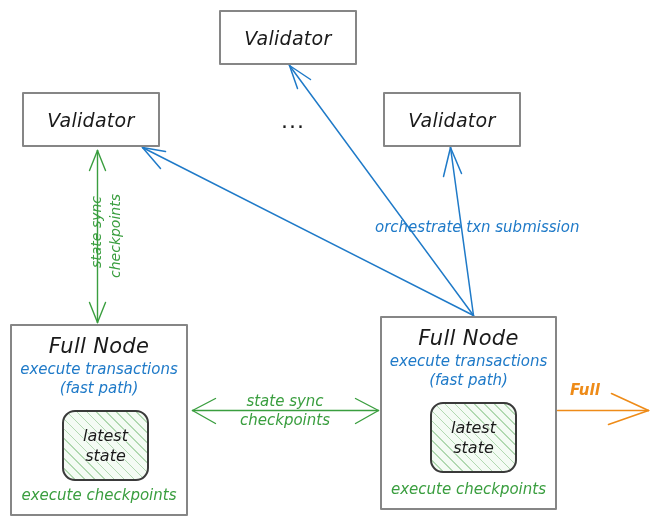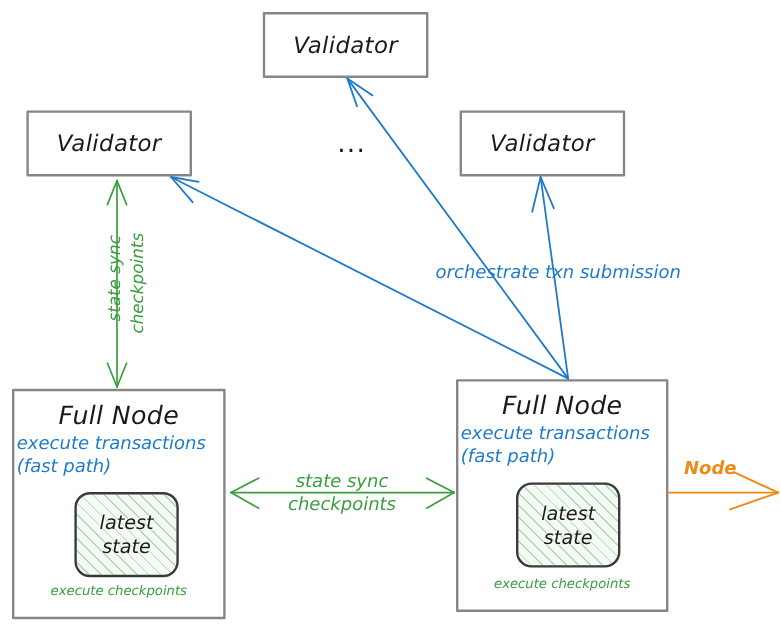--- a/index.html
+++ b/index.html
@@ -29,31 +29,31 @@
   .validator .box-title{
     top:50%;transform:translateY(-50%);
     font-size:19px;
   }
   .fullnode .box-title{
     top:8px;
     font-size:21px;
   }
   .fn-blue{
     position:absolute;left:2px;right:2px;
-    text-align:left;
+    text-align:center;
     color:#1f7ac8;
     font-size:15px;
     font-style:italic;
     line-height:19px;
   }
   .fn-green{
     position:absolute;left:0;right:0;
     text-align:center;
     color:#3a9e3f;
-    font-size:11px;
+    font-size:15px;
     font-style:italic;
   }
 
   
   .state-box{
     position:absolute;
     box-sizing:border-box;
     border:2px solid #3a3a3a;
     border-radius:13px;
     background-color:#f4fbf4;
@@ -166,28 +166,28 @@
 
   <div class="box validator" style="left:383px;top:92px;width:138px;height:55px;">
     <div class="box-title">Validator</div>
   </div>
 
   <div class="ellipsis" style="left:281px;top:110px;">...</div>
 
   <div class="vert-label" style="left:88px;top:268px;">state sync</div>
   <div class="vert-label" style="left:107px;top:278px;">checkpoints</div>
 
-  <div class="label blue" style="left:363px;top:218px;font-size:15px;text-align:center;">orchestrate txn submission</div>
+  <div class="label blue" style="left:375px;top:218px;font-size:15px;text-align:center;">orchestrate txn submission</div>
 
   <div style="position:absolute;left:225px;top:392px;width:120px;text-align:center;">
     <div class="label green" style="position:static;font-size:15px;line-height:19px;">state sync</div>
     <div class="label green" style="position:static;font-size:15px;line-height:19px;">checkpoints</div>
   </div>
 
-  <div class="label orange" style="left:570px;top:381px;font-size:15px;font-weight:bold;">Node</div>
+  <div class="label orange" style="left:570px;top:381px;font-size:15px;font-weight:bold;">Full</div>
 
   <div class="box fullnode" style="left:10px;top:324px;width:178px;height:192px;">
     <div class="box-title">Full Node</div>
 
     <div class="fn-blue" style="top:34px;">
       <div>execute transactions</div>
       <div>(fast path)</div>
     </div>
 
     <div class="state-box" style="left:50px;top:84px;width:87px;height:71px;">

